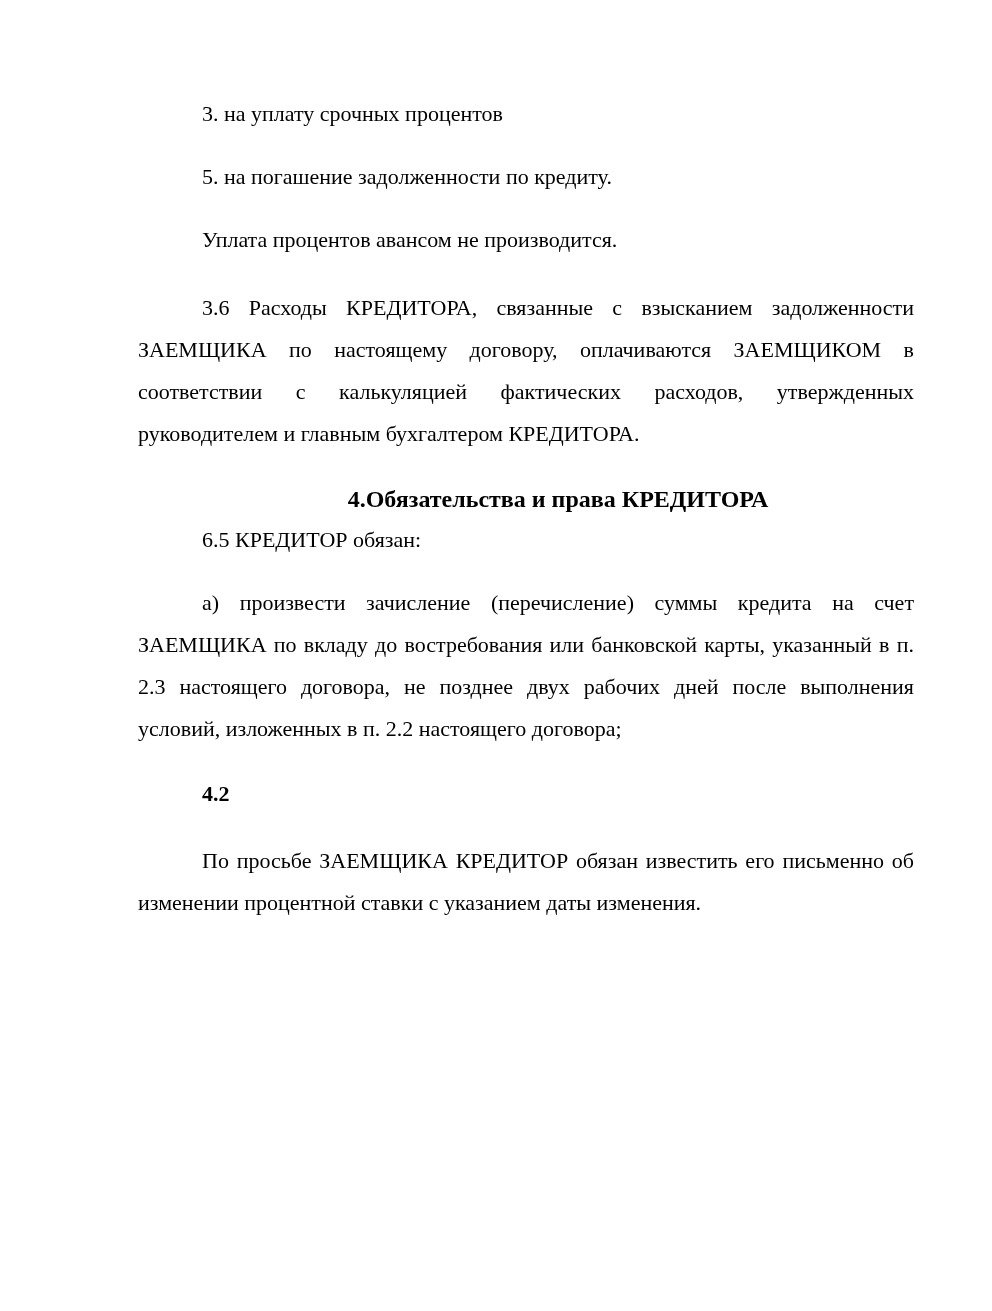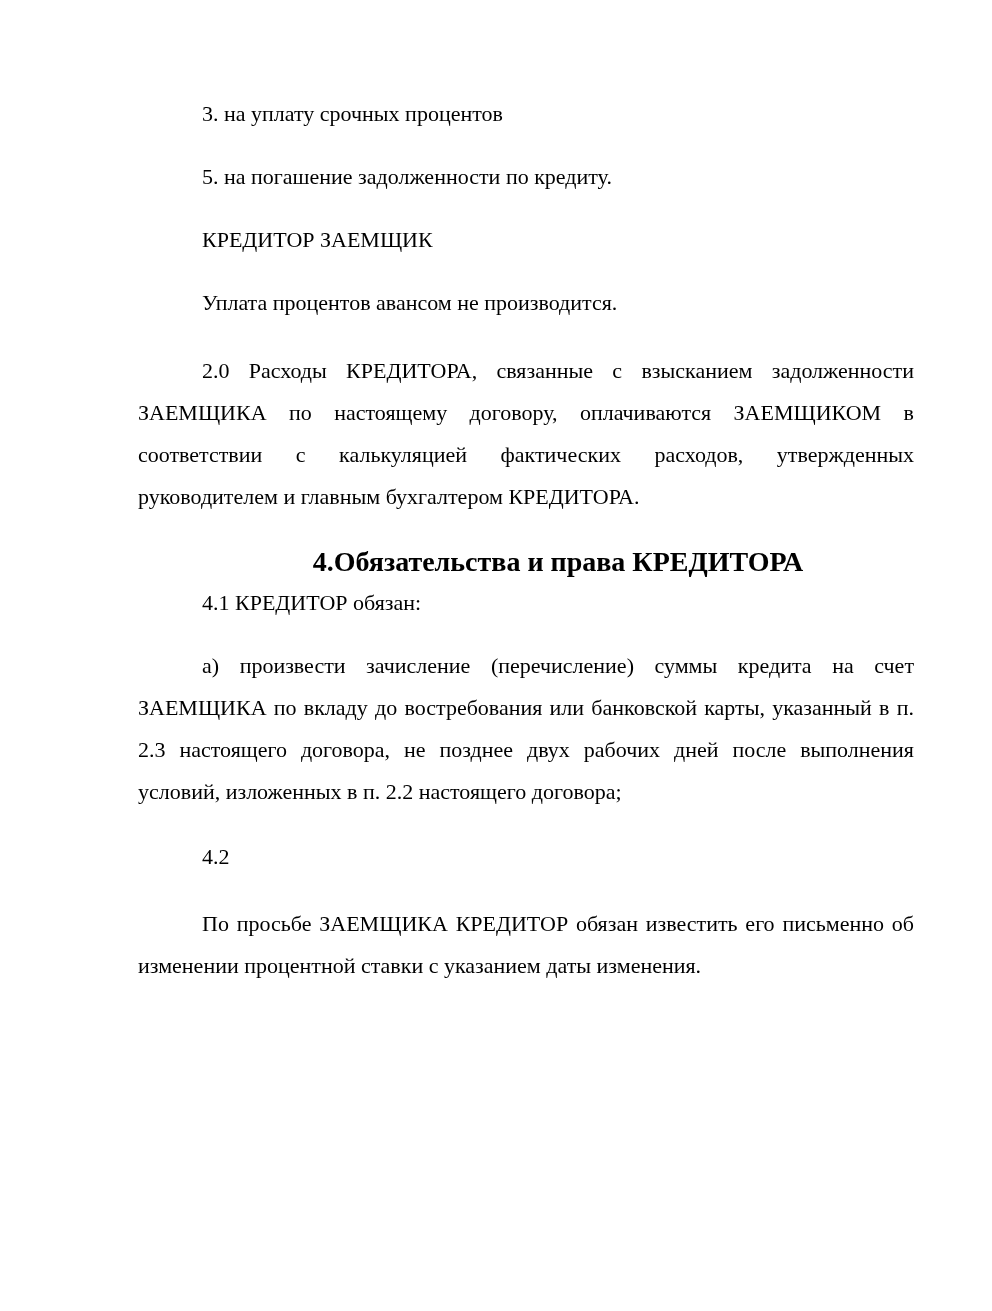--- a/index.html
+++ b/index.html
@@ -25,51 +25,50 @@
     text-indent: 64px;
     text-align: justify;
     text-align-last: left;
     word-spacing: normal;
   }
   .para.single {
     text-align: left;
   }
   .heading {
     margin: 0;
-    font-size: 28px;
+    font-size: 24px;
     font-weight: bold;
     line-height: 40px;
     text-align: center;
     text-indent: 64px;
   }
   .mb0  { margin-bottom: 0; }
   .mb20 { margin-bottom: 20px; }
   .mb23 { margin-bottom: 23px; }
   .mb24 { margin-bottom: 24px; }
-  .mb25 { margin-bottom: 25px; }
+  .mb25 { margin-bottom: 25px; font-weight: bold; }
   .mb26 { margin-bottom: 26px; font-family: Liberation Serif, serif; }
 </style>
 </head>
 <body>
 
 <div class="page">
 
   <p class="para single">3. на уплату срочных процентов</p>
 
   <p class="para single">5. на погашение задолженности по кредиту.</p>
 
-  <p class="para single">КРЕДИТОР ЗАЕМЩИК</p>
 
   <p class="para single mb26">Уплата процентов авансом не производится.</p>
 
-  <p class="para mb24">2.0 Расходы КРЕДИТОРА, связанные с взысканием задолженности ЗАЕМЩИКА по настоящему договору, оплачиваются ЗАЕМЩИКОМ в соответствии с калькуляцией фактических расходов, утвержденных руководителем и главным бухгалтером КРЕДИТОРА.</p>
+  <p class="para mb24">3.6 Расходы КРЕДИТОРА, связанные с взысканием задолженности ЗАЕМЩИКА по настоящему договору, оплачиваются ЗАЕМЩИКОМ в соответствии с калькуляцией фактических расходов, утвержденных руководителем и главным бухгалтером КРЕДИТОРА.</p>
 
   <h2 class="heading mb0">4.Обязательства и права КРЕДИТОРА</h2>
 
-  <p class="para single">4.1 КРЕДИТОР обязан:</p>
+  <p class="para single">6.5 КРЕДИТОР обязан:</p>
 
   <p class="para mb23">а) произвести зачисление (перечисление) суммы кредита на счет ЗАЕМЩИКА по вкладу до востребования или банковской карты, указанный в п. 2.3 настоящего договора, не позднее двух рабочих дней после выполнения условий, изложенных в п. 2.2 настоящего договора;</p>
 
 
   <p class="para single mb25">4.2</p>
 
 
   <p class="para mb0">По просьбе ЗАЕМЩИКА КРЕДИТОР обязан известить его письменно об изменении процентной ставки с указанием даты изменения.</p>
 
 </div>

